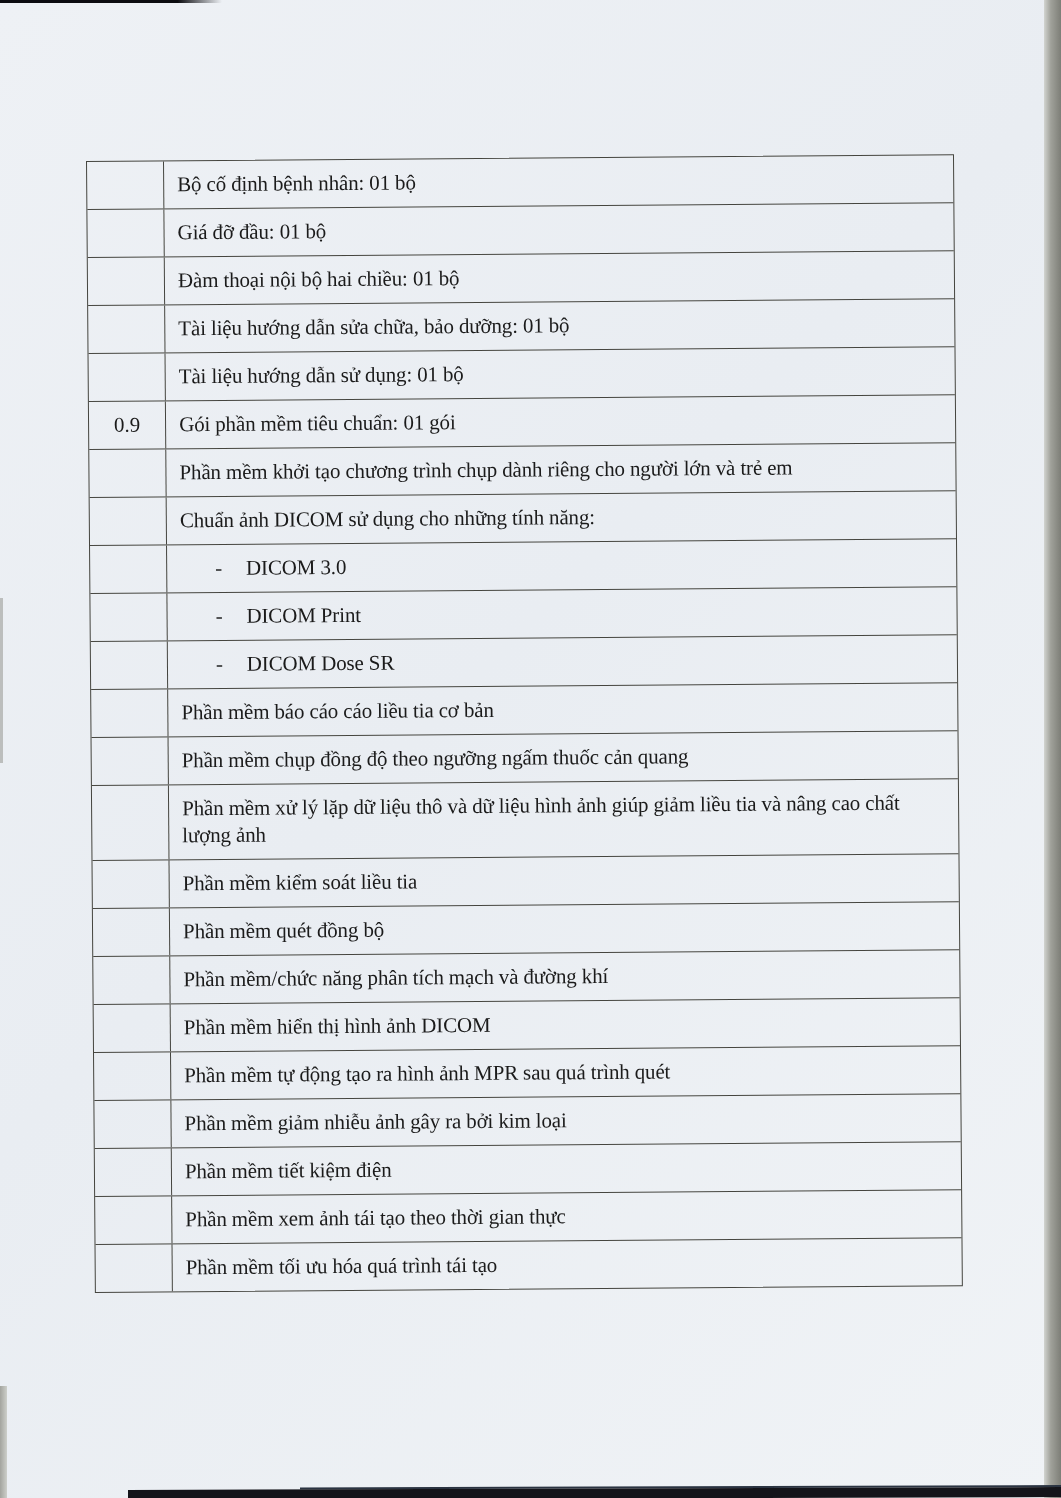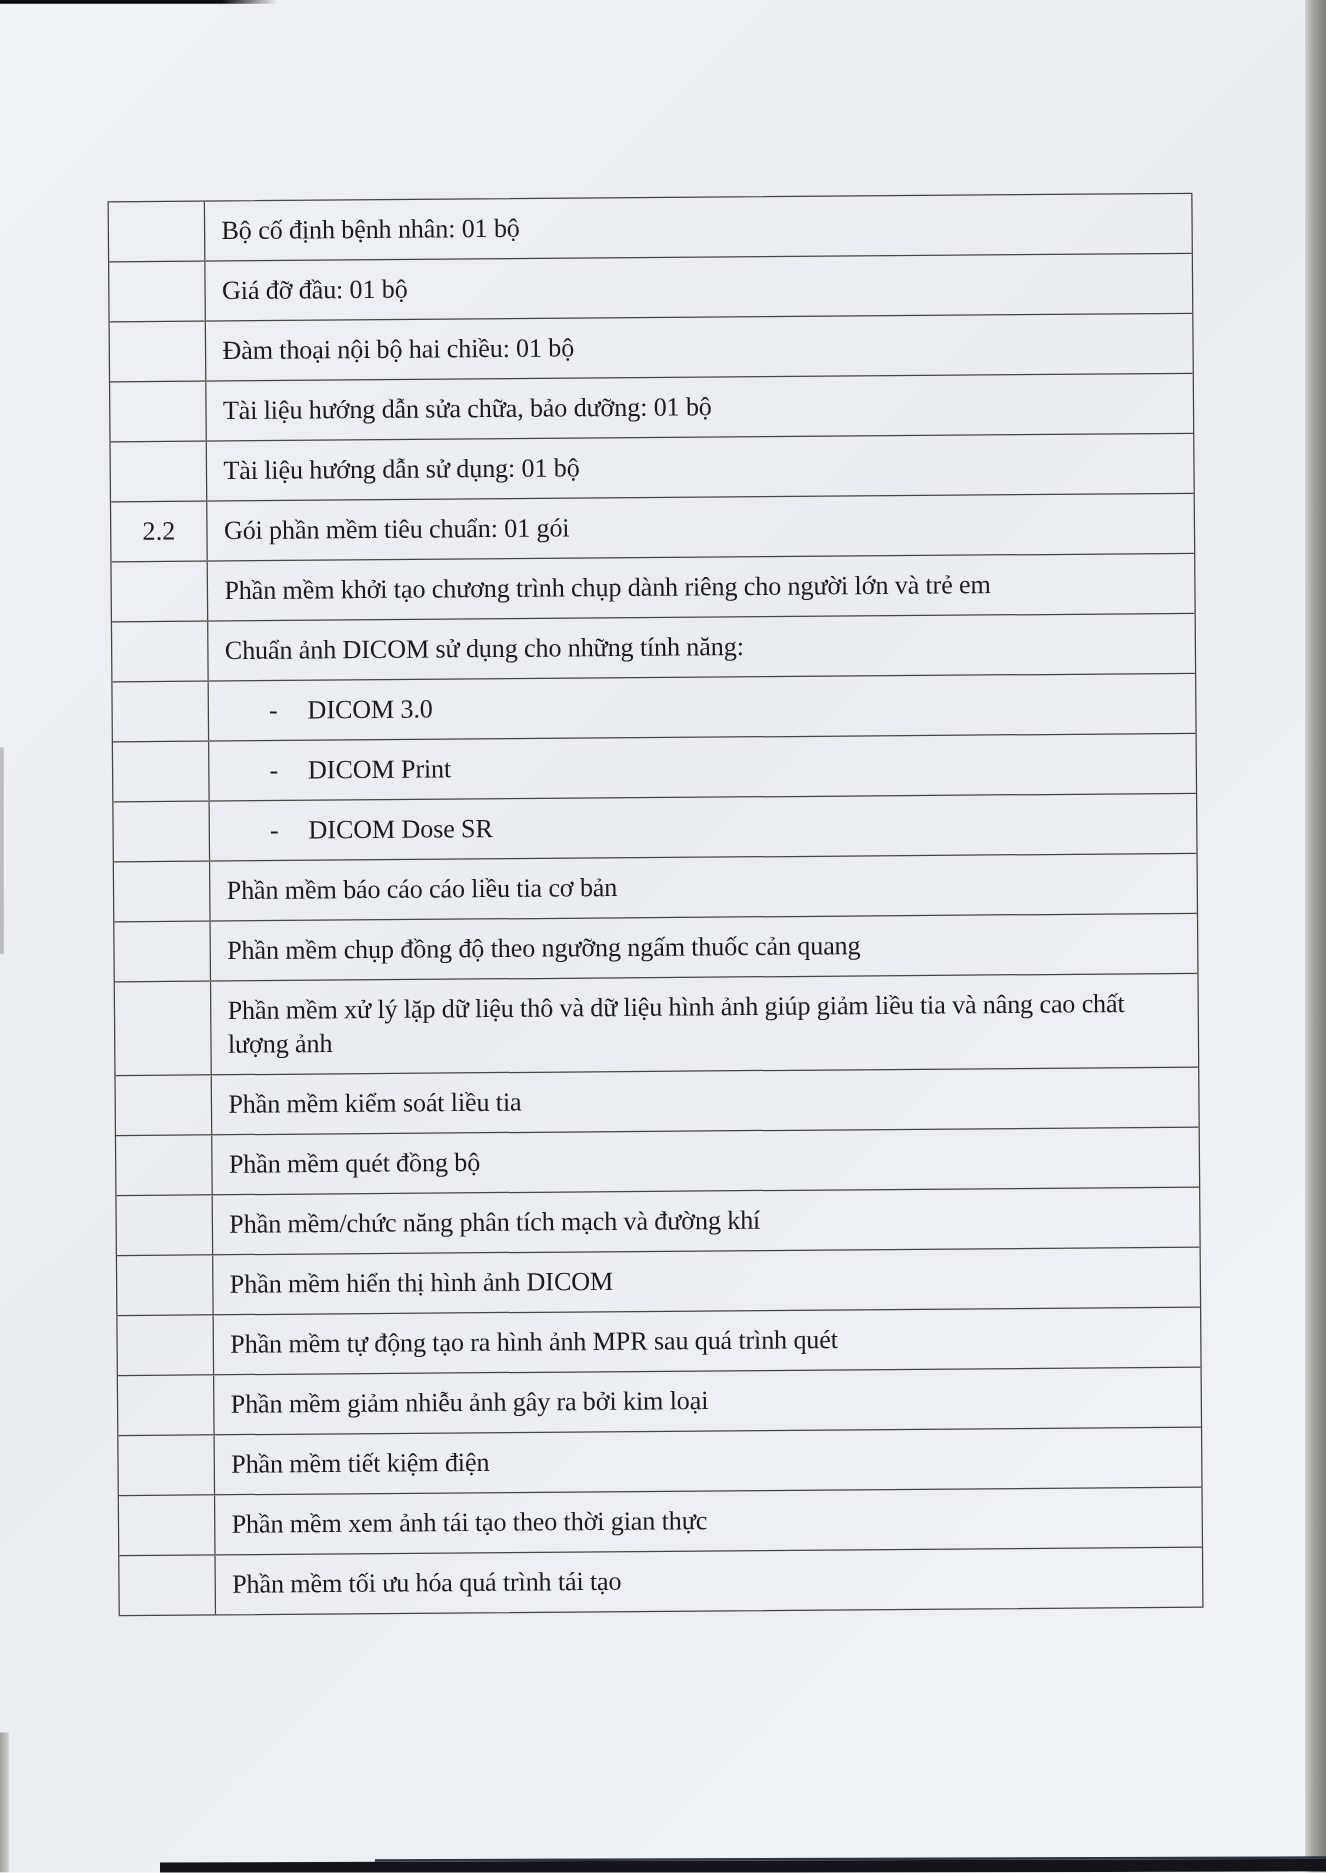--- a/index.html
+++ b/index.html
@@ -105,21 +105,21 @@
         <div class="tline">Tài liệu hướng dẫn sửa chữa, bảo dưỡng: 01 bộ</div>
       </div>
     </div>
     <div class="row">
       <div class="cell-no"></div>
       <div class="cell-text">
         <div class="tline">Tài liệu hướng dẫn sử dụng: 01 bộ</div>
       </div>
     </div>
     <div class="row">
-      <div class="cell-no">2.2</div>
+      <div class="cell-no">0.9</div>
       <div class="cell-text">
         <div class="tline">Gói phần mềm tiêu chuẩn: 01 gói</div>
       </div>
     </div>
     <div class="row">
       <div class="cell-no"></div>
       <div class="cell-text">
         <div class="tline">Phần mềm khởi tạo chương trình chụp dành riêng cho người lớn và trẻ em</div>
       </div>
     </div>

